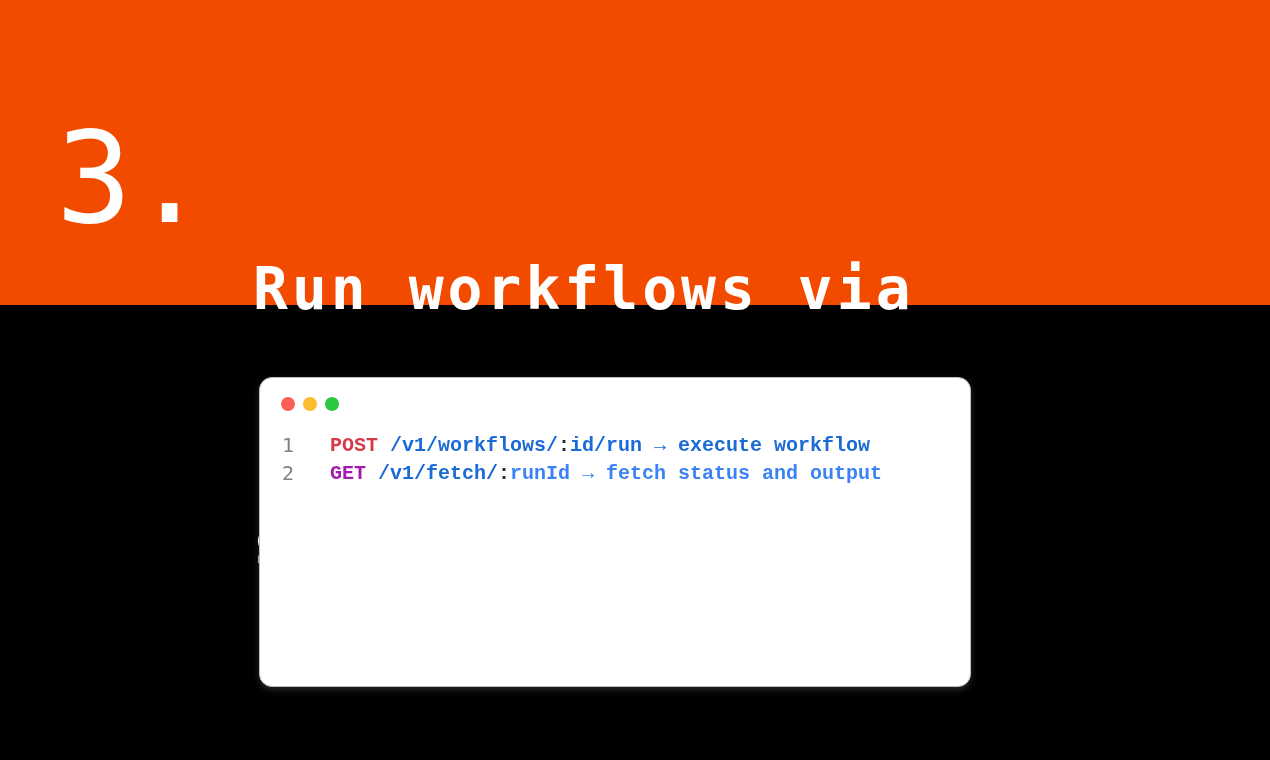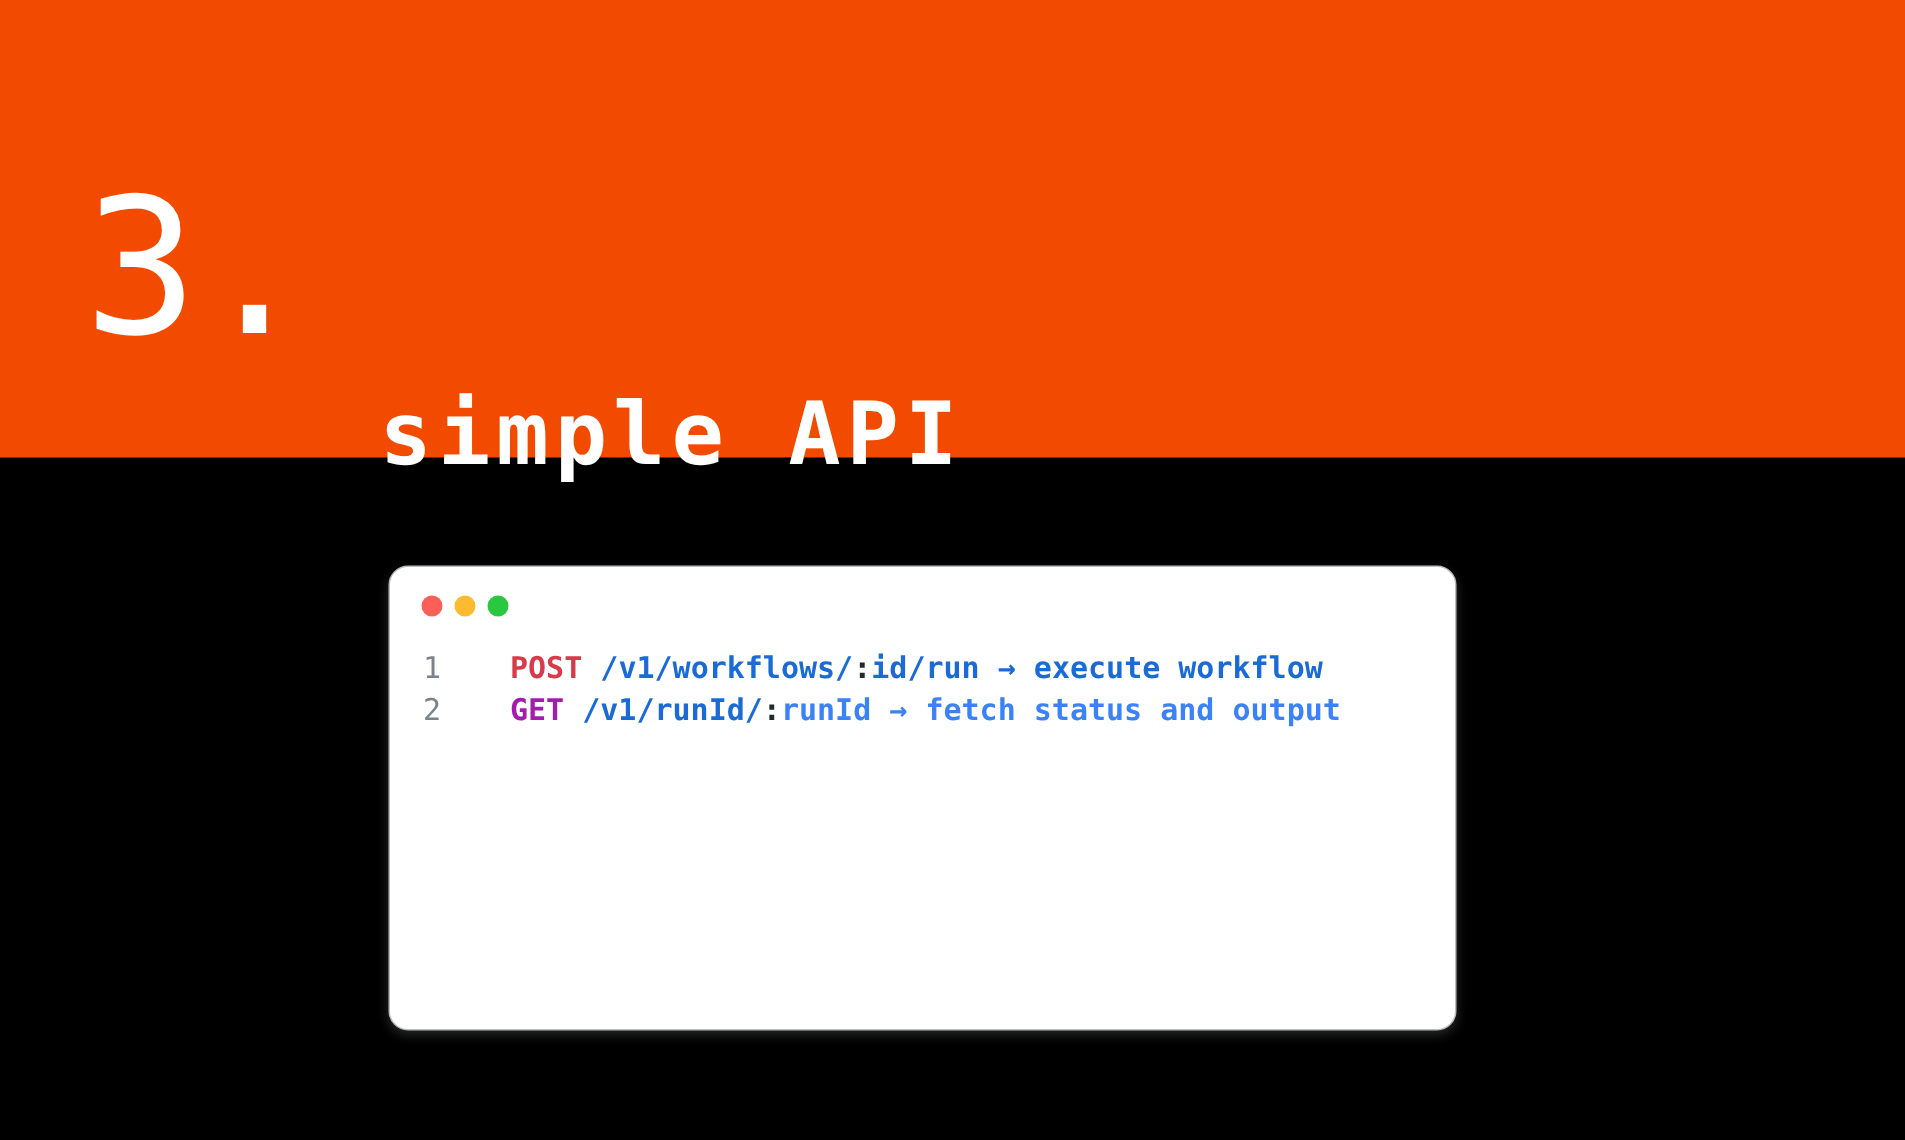--- a/index.html
+++ b/index.html
@@ -45,39 +45,40 @@
   .code-area{margin:21px 0 0 0;}
   .code-line{
     display:flex;
     font-size:20px;line-height:27.5px;
     white-space:pre;
   }
   .ln{
     width:34px;text-align:right;
     font-weight:400;flex:none;
   }
-  .code{margin-left:46px;font-weight:700;}
+  .code{margin-left:36px;font-weight:700;font-family:Liberation Mono, monospace;}
 </style>
 </head>
 <body style="background: rgb(0, 0, 0);">
 
 <div class="slide">
 
   <div class="header" style="background: rgb(242, 75, 0);">
     <div class="step-number" style="color: rgb(255, 255, 255);">3.</div>
     <div class="title" style="color: rgb(255, 255, 255);">
+      <div>Run workflows via</div>
       <div>simple API</div>
     </div>
   </div>
 
   <div class="window" style="background: rgb(255, 255, 255);">
     <div class="lights">
         <span class="dot" style="background: rgb(252, 95, 87);"></span>
         <span class="dot" style="background: rgb(253, 188, 47);"></span>
         <span class="dot" style="background: rgb(41, 200, 64);"></span>
       </div>
     <div class="code-area">
         <div class="code-line"><span class="ln" style="color: rgb(123, 130, 140);">1</span><span class="code"><span style="color: rgb(215, 58, 73);">POST</span><span style="color: rgb(26, 107, 213);"> /v1/workflows/</span><span style="color: rgb(36, 41, 46);">:</span><span style="color: rgb(26, 107, 213);">id/run → execute workflow</span></span></div>
-        <div class="code-line"><span class="ln" style="color: rgb(123, 130, 140);">2</span><span class="code"><span style="color: #a21caf;">GET</span><span style="color: rgb(26, 107, 213);"> /v1/runId/</span><span style="color: rgb(36, 41, 46);">:</span><span style="color: #3b82f6;">runId → fetch status and output</span></span></div>
+        <div class="code-line"><span class="ln" style="color: rgb(123, 130, 140);">2</span><span class="code"><span style="color: #a21caf;">GET</span><span style="color: rgb(26, 107, 213);"> /v1/fetch/</span><span style="color: rgb(36, 41, 46);">:</span><span style="color: #3b82f6;">runId → fetch status and output</span></span></div>
       </div>
   </div>
 
 </div>
 
 </body></html>

